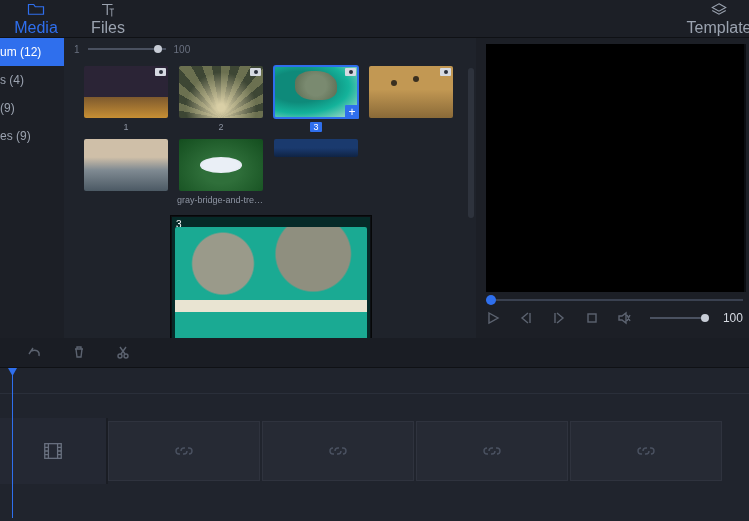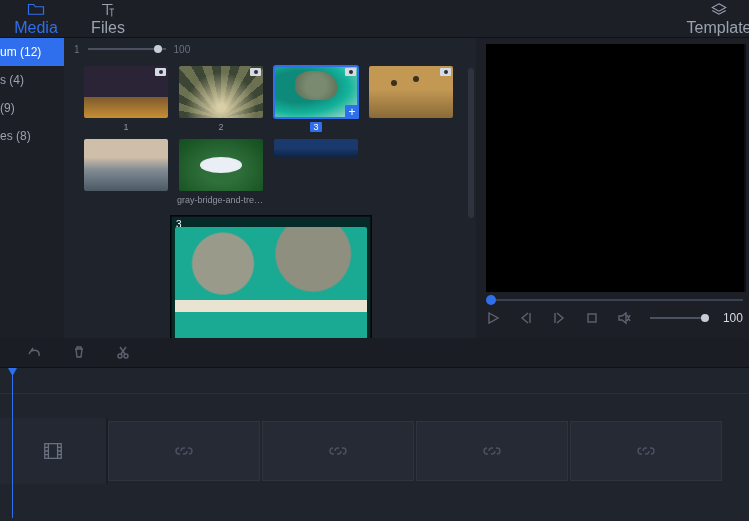--- a/index.html
+++ b/index.html
@@ -231,21 +231,21 @@
   <div class="side-item active">
       <span>um  (12)</span>
     </div>
   <div class="side-item">
       <span>s (4)</span>
     </div>
   <div class="side-item">
       <span>(9)</span>
     </div>
   <div class="side-item">
-      <span>es  (8)</span>
+      <span>es  (9)</span>
     </div>
 </div>
 
 <div class="media-area">
   <div class="zoom-row">
     <span>1</span>
     <div class="zoom-track">
         <div class="zoom-knob"></div>
       </div>
     <span>100</span>

